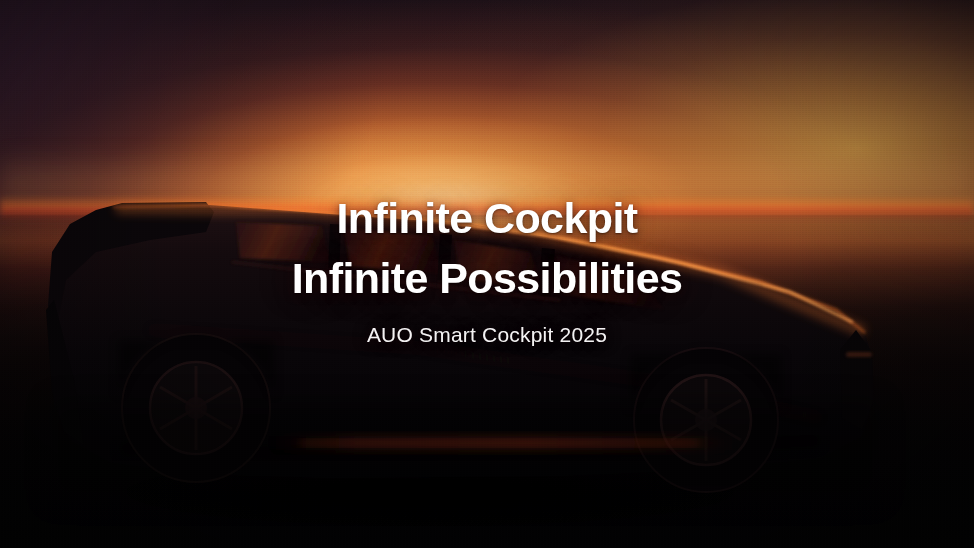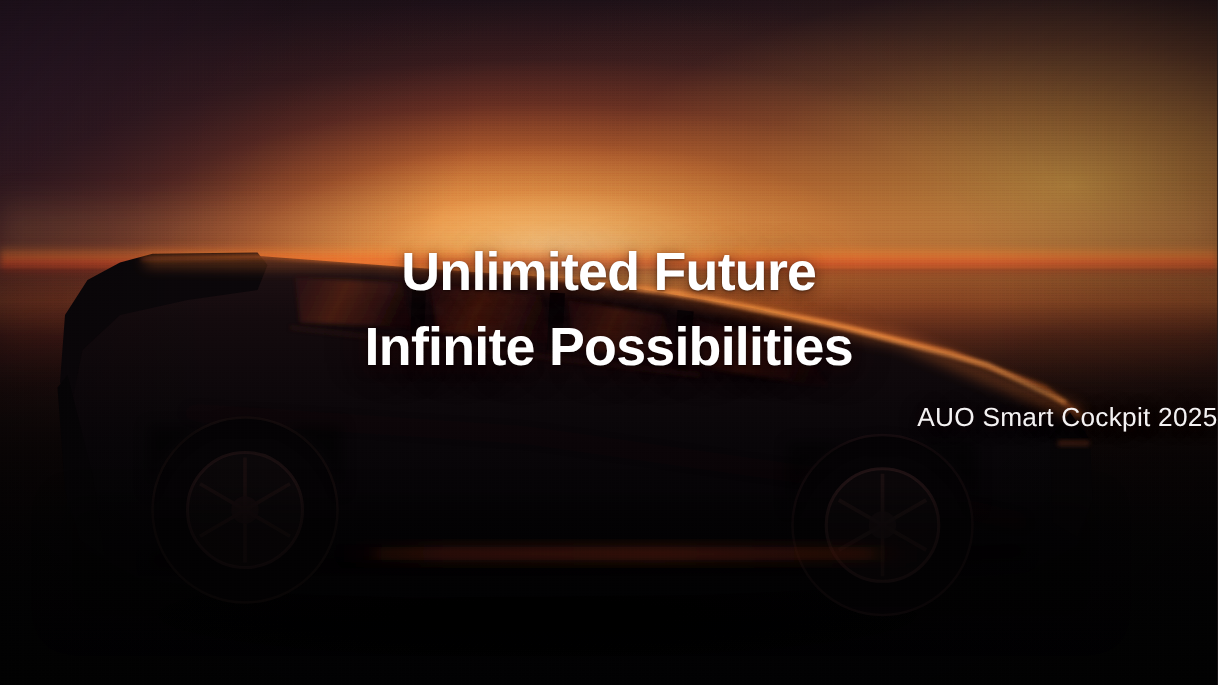--- a/index.html
+++ b/index.html
@@ -198,21 +198,20 @@
     color: #f4f2f3;
     font-family: "Liberation Sans", sans-serif;
     font-weight: 400;
     font-size: 21px;
     line-height: 26px;
     letter-spacing: 0.2px;
     text-shadow:
       0 1px 7px rgba(16,4,2,0.62),
       0 0 18px rgba(40,12,6,0.35);
     white-space: nowrap;
-    text-align: right;
   }
 
   
   #grain {
     opacity: 0.055;
     mix-blend-mode: overlay;
     background-image:
       repeating-linear-gradient(0deg,   rgba(255,255,255,0.9) 0 1px, rgba(0,0,0,0) 1px 2px),
       repeating-linear-gradient(90deg,  rgba(255,255,255,0.7) 0 1px, rgba(0,0,0,0) 1px 3px);
     z-index: 50;
@@ -413,20 +412,20 @@
 
       <rect x="846" y="352" width="26" height="5" rx="2.5" fill="#5e2a18" opacity="0.55" filter="url(#tinyBlur)"></rect>
 
       <path d="M 46,310 L 52,392 L 64,432 L 84,446 L 74,380 L 54,300 Z" fill="#060406"></path>
 
       <path d="M 50,400 L 880,400 L 880,500 L 50,500 Z" fill="#020103" opacity="0.45" filter="url(#bigBlur)"></path>
     </svg>
   </div>
 
   <div id="copy">
-    <h1 class="headline">Unlimited Future</h1>
+    <h1 class="headline">Infinite Cockpit</h1>
     <h1 class="headline">Infinite Possibilities</h1>
     <p class="subhead">AUO Smart Cockpit 2025</p>
   </div>
 
   <div class="layer" id="vignette"></div>
   <div class="layer" id="grain"></div>
 </div>
 
 </body></html>

